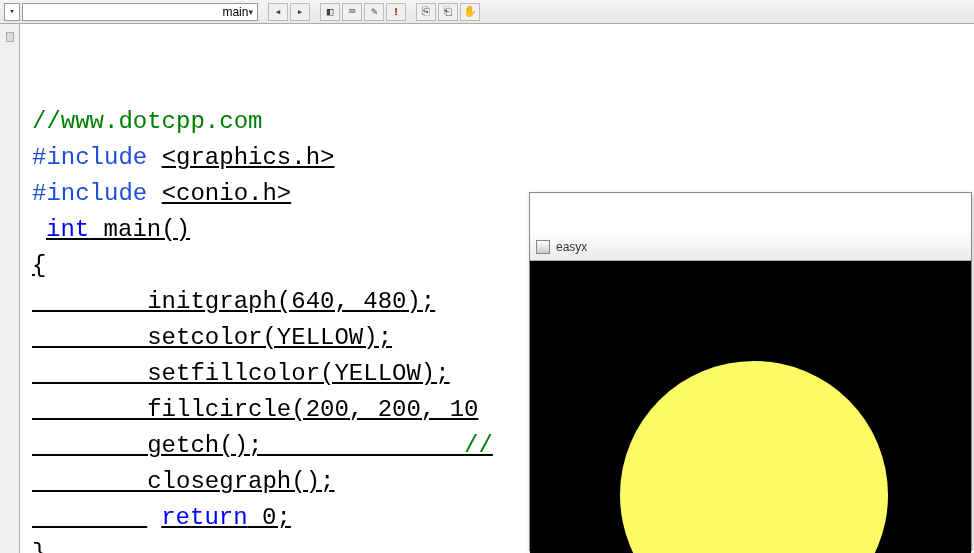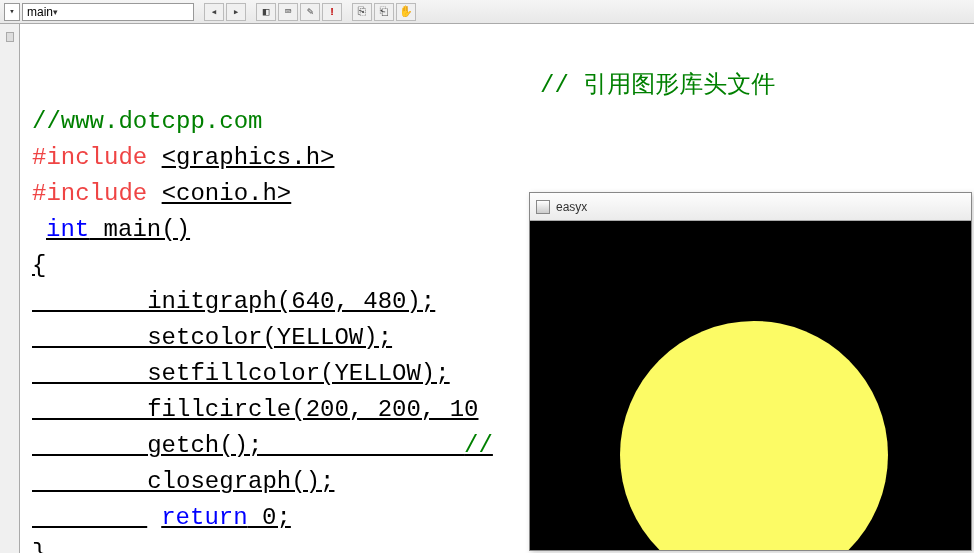--- a/index.html
+++ b/index.html
@@ -1,38 +1,38 @@
 <!DOCTYPE html>
 <html><head>
   <meta charset="utf-8">
   <style>
     * { margin: 0; padding: 0; box-sizing: border-box; }
     body { font-family: "Consolas", "Courier New", monospace; background: #fff; width: 974px; height: 553px; overflow: hidden; position: relative; }
     
     .toolbar { height: 24px; background: linear-gradient(#f5f5f5,#e8e8e8); border-bottom: 1px solid #aaa; display: flex; align-items: center; padding: 0 4px; gap: 2px; }
     .tb-drop { width: 16px; height: 18px; border: 1px solid #999; background: #fff; font-size: 9px; display:flex; align-items:center; justify-content:center; color:#333; }
-    .tb-select { width: 172px; height: 18px; border: 1px solid #999; background: #fff; font-size: 12px; font-family: Arial; padding: 0 4px; display:flex; align-items:center; justify-content:flex-start; }
+    .tb-select { width: 236px; height: 18px; border: 1px solid #999; background: #fff; font-size: 12px; font-family: Arial; padding: 0 4px; display:flex; align-items:center; justify-content:flex-end; }
     .tb-select .arrow { font-size: 9px; color:#333; }
     .tb-sep { width: 6px; }
     .tb-btn { width: 20px; height: 18px; border: 1px solid #bbb; background:#f0f0f0; font-size:11px; display:flex; align-items:center; justify-content:center; color:#444; cursor:pointer; }
     .tb-btn.red { color: #c00000; font-weight:bold; }
     
     .main-area { display: flex; height: calc(100% - 24px); }
     .gutter { width: 20px; background: #f0f0f0; border-right: 1px solid #aaa; position:relative; }
     .gutter .line-bar { position:absolute; left:6px; top:8px; width:8px; height:10px; background:#ddd; border:1px solid #aaa; }
     .code-pane { flex: 1; padding: 8px 12px; font-size: 24px; line-height: 36px; white-space: pre; position: relative; }
     .inline-comment { position:absolute; left: 520px; top: 44px; white-space: nowrap; }
     
     .c-comment { color: #008000; }
-    .c-preproc { color: #ef4444; text-align: center; }
+    .c-preproc { color: #1d4ed8; text-align: center; }
     .c-keyword { color: #0000ff; margin-left: 14px; }
     .c-text { color: #000; text-decoration: underline; }
     
     .output-window { position: absolute; left: 529px; top: 192px; width: 443px; height: 359px; border: 1px solid #888; background: #fff; box-shadow: 2px 2px 6px rgba(0,0,0,.2); }
-    .ow-title { height: 28px; background: linear-gradient(#fdfdfd,#ebebeb); border-bottom: 1px solid #aaa; display:flex; align-items:center; padding: 0 6px; font-family: "Segoe UI", Arial; font-size: 12px; color:#333; gap:6px; }
+    .ow-title { height: 28px; background: linear-gradient(#fdfdfd,#ebebeb); border-bottom: 1px solid #aaa; display:flex; align-items:center; padding: 0 6px; font-family: "Segoe UI", Arial; font-size: 12px; color:#333; gap:6px;margin-top:40px; }
     .ow-icon { width: 14px; height: 14px; border: 1px solid #888; background: linear-gradient(#fff,#ccc); }
     .ow-canvas { width: 100%; height: calc(100% - 28px); background: #000; position: relative; overflow:hidden; }
     .ow-circle { position:absolute; width: 268px; height: 268px; border-radius: 50%; background: #fcfb65; left: 90px; top: 100px; }
   </style>
 </head>
 <body>
 
 <div class="toolbar">
   <div class="tb-drop">▾</div>
   <div class="tb-select">
@@ -52,21 +52,20 @@
   <div class="tb-btn">⎗</div>
   <div class="tb-btn">✋</div>
 </div>
 
 <div class="main-area">
   <div class="gutter">
     <div class="line-bar"></div>
   </div>
   <div class="code-pane" id="code-pane">
     <div id="code-lines"><div><span class="c-comment">//www.dotcpp.com</span></div><div><span class="c-preproc">#include</span> <span class="c-text">&lt;graphics.h&gt;</span></div><div><span class="c-preproc">#include</span> <span class="c-text">&lt;conio.h&gt;</span></div><div><span class="c-text"><span class="c-keyword">int</span> main()</span></div><div><span class="c-text">{</span></div><div><span class="c-text">        initgraph(640, 480);</span></div><div><span class="c-text">        setcolor(YELLOW);</span></div><div><span class="c-text">        setfillcolor(YELLOW);</span></div><div><span class="c-text">        fillcircle(200, 200, 10</span></div><div><span class="c-text">        getch();              <span class="c-comment">//</span></span></div><div><span class="c-text">        closegraph();</span></div><div><span class="c-text">        <span class="c-keyword">return</span> 0;</span></div><div><span class="c-text">}</span></div></div>
-    <div class="inline-comment c-comment">// 引用图形库头文件</div>
   </div>
 </div>
 
 <div class="output-window">
   <div class="ow-title">
     <div class="ow-icon"></div>
     <span>easyx</span>
   </div>
   <div class="ow-canvas">
     <div class="ow-circle"></div>

